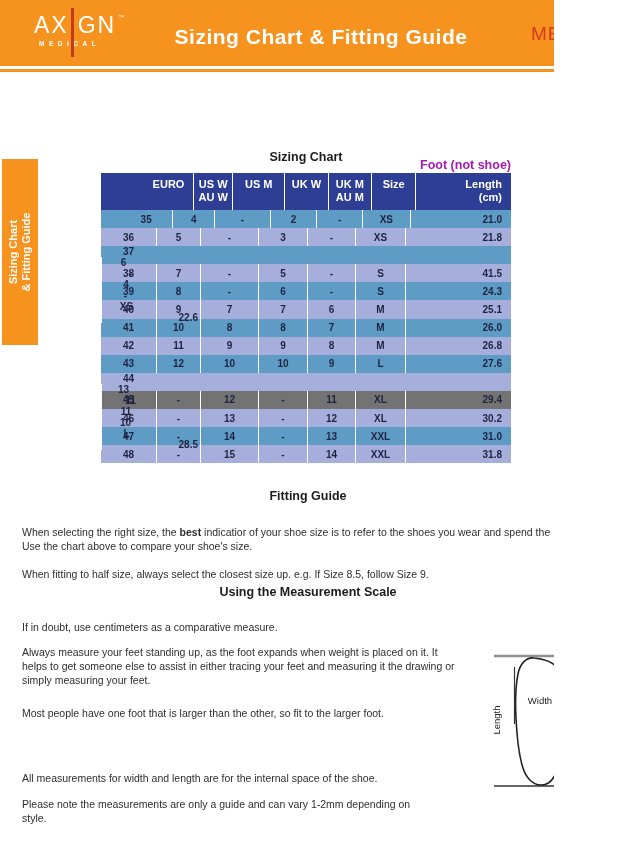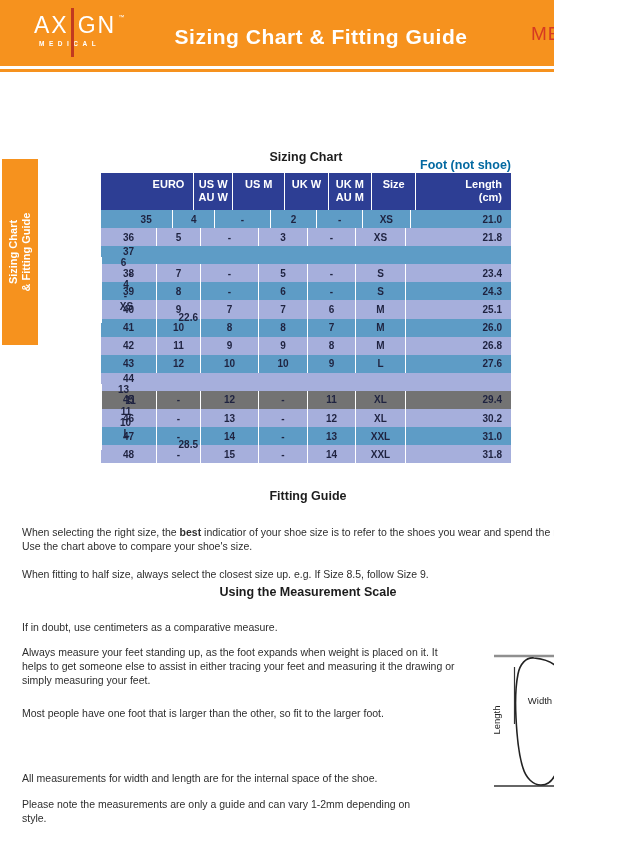--- a/index.html
+++ b/index.html
@@ -29,21 +29,21 @@
   .side-tab{position:absolute;left:2px;top:159px;width:36px;height:186px;background:#F6921E;}
   .tab-inner{position:absolute;left:0;top:0;width:186px;height:36px;transform-origin:0 0;
              transform:rotate(-90deg) translateX(-186px);
              display:flex;flex-direction:column;align-items:center;justify-content:center;
              color:#fff;font-weight:700;font-size:11px;line-height:13px;text-align:center;}
 
   
   .chart-title{position:absolute;left:101px;top:150px;width:410px;text-align:center;
                font-size:12.5px;font-weight:700;color:#1c1c1c;}
   .foot-note{position:absolute;left:311px;top:158px;width:200px;text-align:right;
-             font-size:12.5px;font-weight:700;color:#0369a1;}
+             font-size:12.5px;font-weight:700;color:#a21caf;}
   .size-table{position:absolute;left:101px;top:173px;width:410px;}
   .trow{display:flex;height:18.1px;}
   .trow.thead{height:37px;background:#2D3E94;}
   .tcell{box-sizing:border-box;border-left:1px solid #fff;
          display:flex;flex-direction:column;align-items:center;justify-content:center;
          font-weight:700;font-size:10px;color:#1F2340;line-height:11px;}
   .tcell:first-child{border-left:none;}
   .thead .tcell{color:#fff;font-size:11px;line-height:13px;justify-content:flex-start;padding-top:5px;}
   .c0{width:55px;} .c1{width:44px;} .c2{width:58px;} .c3{width:49px;} .c4{width:48px;} .c5{width:50px;}
   .c6{width:106px;align-items:flex-end;padding-right:9px;}
@@ -157,21 +157,21 @@
         <div class="tcell c5">XS</div>
         <div class="tcell c6">22.6</div>
       </div>
       <div class="trow" style="background: rgb(166, 175, 220);">
         <div class="tcell c0">38</div>
         <div class="tcell c1">7</div>
         <div class="tcell c2">-</div>
         <div class="tcell c3">5</div>
         <div class="tcell c4">-</div>
         <div class="tcell c5">S</div>
-        <div class="tcell c6">23.4</div>
+        <div class="tcell c6">41.5</div>
       </div>
       <div class="trow" style="background: rgb(94, 156, 198);">
         <div class="tcell c0">39</div>
         <div class="tcell c1">8</div>
         <div class="tcell c2">-</div>
         <div class="tcell c3">6</div>
         <div class="tcell c4">-</div>
         <div class="tcell c5">S</div>
         <div class="tcell c6">24.3</div>
       </div>

